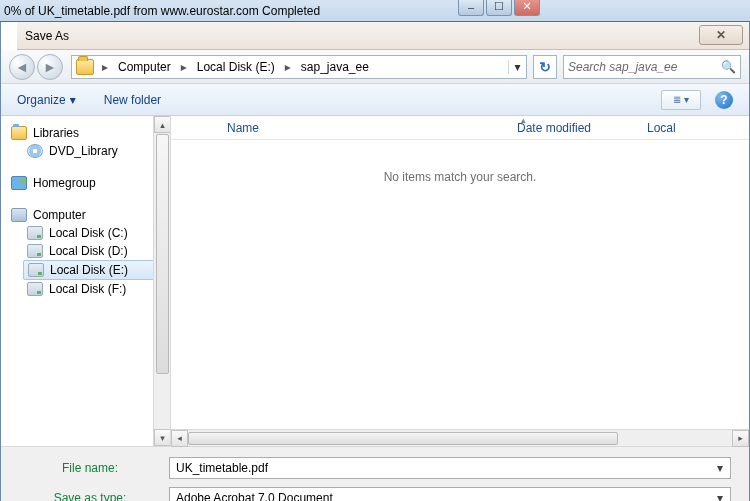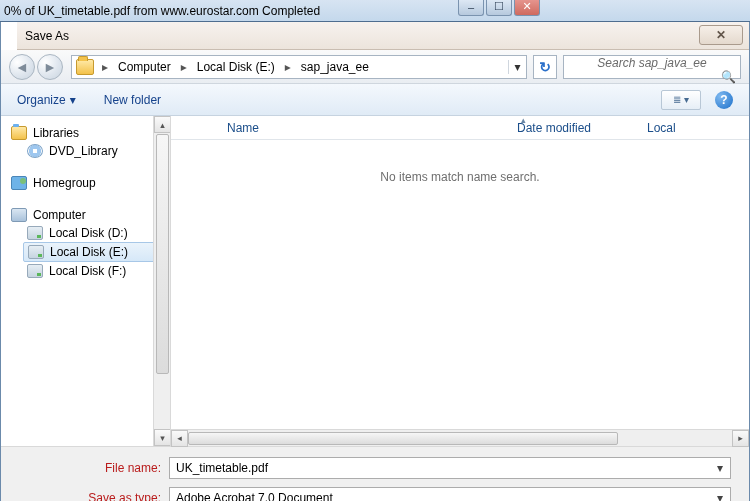--- a/index.html
+++ b/index.html
@@ -66,21 +66,21 @@
     border:1px solid #c79a2e;border-radius:2px;position:relative;margin-right:2px;
   }
   .folder-ico::before{content:"";position:absolute;top:-4px;left:1px;width:8px;height:4px;background:#f3c24b;border:1px solid #c79a2e;border-bottom:none;border-radius:2px 2px 0 0;}
   .bc-drop { margin-left:auto; width:18px; text-align:center; color:#333; border-left:1px solid #cfd6de;}
   .refresh {
     width:24px;height:24px;border:1px solid #a7b4c2;background:#fff;
     display:flex;align-items:center;justify-content:center;color:#2a6fc9;font-size:14px;font-weight:bold;
   }
   .searchbox {
     width:178px;height:24px;border:1px solid #a7b4c2;background:#fff;
-    display:flex;align-items:center;padding:0 4px;color:#6a6a6a;font-style:italic;flex-direction:column;
+    display:flex;align-items:center;padding:0 4px;color:#6a6a6a;font-style:italic;
   }
   .searchbox .mag { margin-left:auto; font-style:normal; color:#5b7fa6;}
 
   
   .toolbar {
     height: 32px;
     background: linear-gradient(#f4f8fd,#e0ebf6);
     border-bottom:1px solid #c6d3e0;
     display:flex;align-items:center;padding:0 16px;gap:28px;color:#15428b;
   }
@@ -124,21 +124,21 @@
   .sort-caret{color:#6a87a6;font-size:9px;position:absolute;left:350px;top:-1px;}
   .empty{flex:1;display:flex;align-items:flex-start;justify-content:center;padding-top:30px;color:#6f6f6f;}
   .hscroll{height:17px;border-top:1px solid #d9d9d9;background:#efefef;display:flex;align-items:center;}
   .hscroll .lft,.hscroll .rgt{width:17px;height:17px;background:linear-gradient(#fafafa,#e4e4e4);border:1px solid #c3c3c3;display:flex;align-items:center;justify-content:center;font-size:9px;color:#555;}
   .hscroll .track{flex:1;position:relative;height:100%;}
   .hscroll .hthumb{position:absolute;top:2px;height:13px;background:linear-gradient(#f6f6f6,#dcdcdc);border:1px solid #b8b8b8;border-radius:2px;}
 
   
   .fields{padding:10px 18px 0 18px;background:#f0f0f0;border-top:1px solid #d9d9d9;height:72px;}
   .frow{display:flex;align-items:center;margin-bottom:8px;}
-  .flabel{width:150px;text-align:right;padding-right:8px;color:#b91c1c;}
+  .flabel{width:150px;text-align:center;padding-right:8px;color:#15803d;}
   .fcombo{flex:1;height:22px;border:1px solid #acacac;background:#fff;display:flex;align-items:center;padding:0 6px;color:#000;position:relative;}
   .fcombo .dd{position:absolute;right:2px;top:2px;width:16px;height:16px;display:flex;align-items:center;justify-content:center;color:#444;}
   .fcombo.light{background:#fff;align-items:center;}
 </style>
 </head>
 <body>
 
 <div class="top-remnant">
   <span>0% of UK_timetable.pdf from www.eurostar.com Completed</span>
   <div class="wbtns">
@@ -209,20 +209,24 @@
             <span>Homegroup</span>
           </div>
       </div>
       <div class="tree-group">
         <div class="node">
             <span class="ico comp"></span>
             <span>Computer</span>
           </div>
         <div class="node child">
             <span class="ico drive"></span>
+            <span>Local Disk (C:)</span>
+          </div>
+        <div class="node child">
+            <span class="ico drive"></span>
             <span>Local Disk (D:)</span>
           </div>
         <div class="node sel">
             <span class="ico drive"></span>
             <span>Local Disk (E:)</span>
           </div>
         <div class="node child">
             <span class="ico drive"></span>
             <span>Local Disk (F:)</span>
           </div>
@@ -237,21 +241,21 @@
     <div class="list">
       <span class="sort-caret">▴</span>
       <div class="cols">
         <div class="col n">
             <span>Name</span>
           </div>
         <div class="col d"><span>Date modified</span></div>
         <div class="col"><span>Local</span></div>
       </div>
       <div class="empty">
-        <span>No items match name search.</span>
+        <span>No items match your search.</span>
       </div>
       <div class="hscroll">
         <div class="lft">◂</div>
         <div class="track">
           <div class="hthumb" style="left:0;width:430px;"></div>
         </div>
         <div class="rgt">▸</div>
       </div>
     </div>
   </div>

